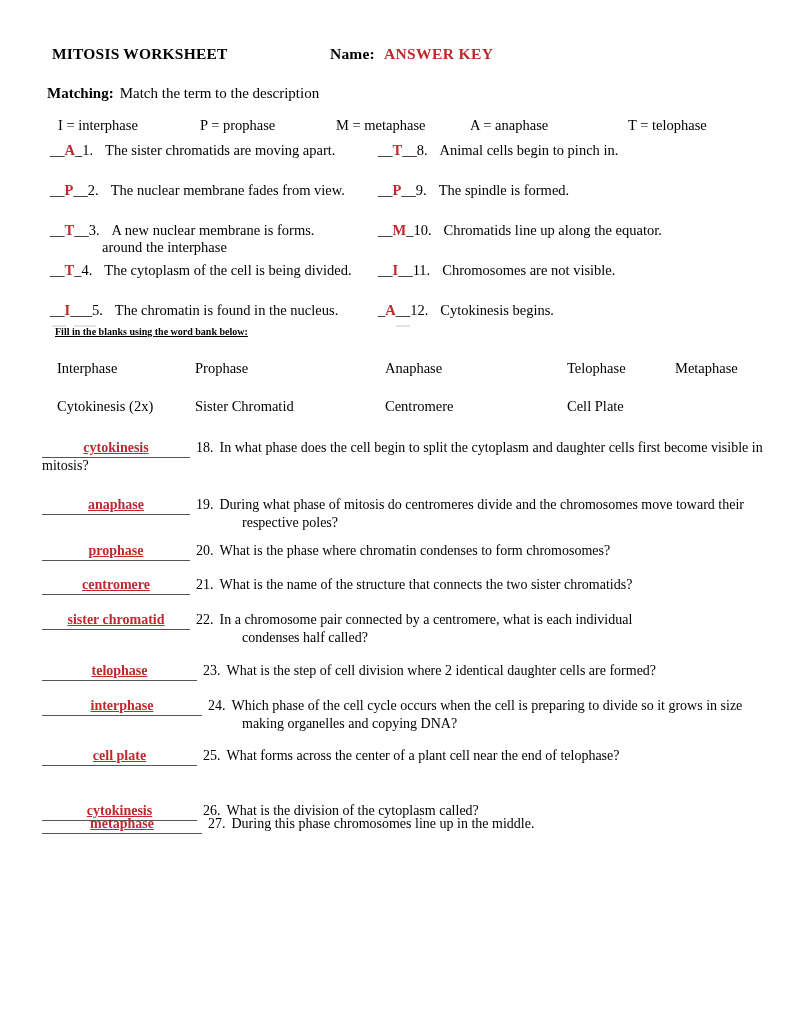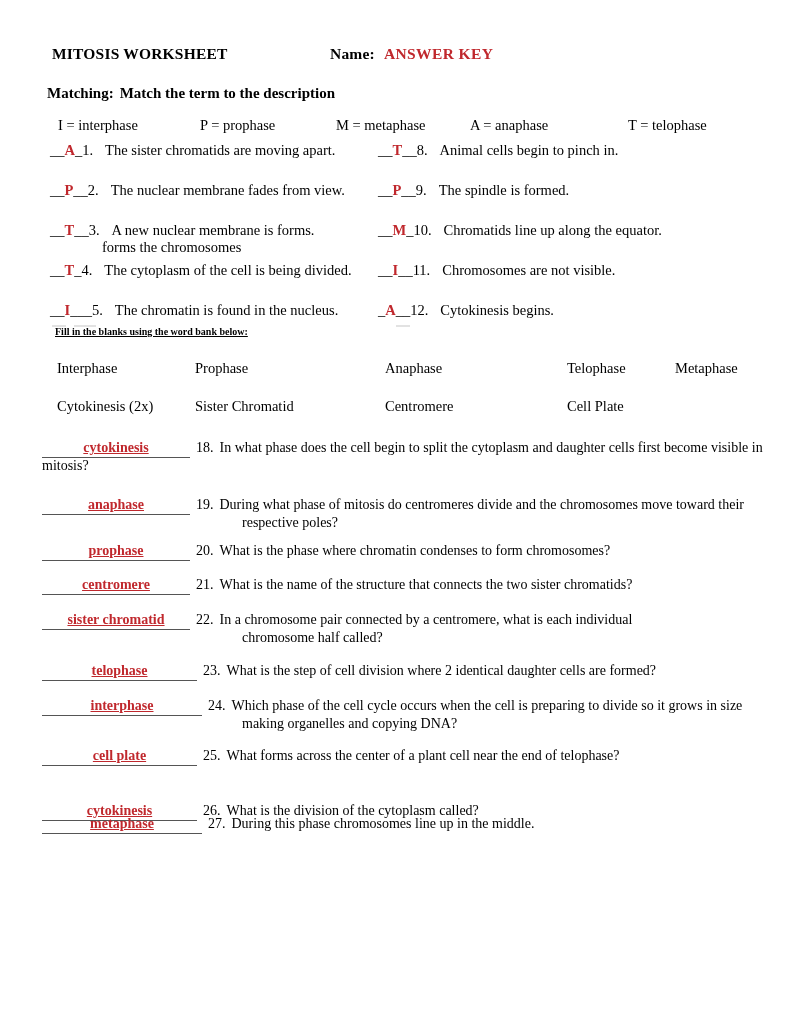--- a/index.html
+++ b/index.html
@@ -45,21 +45,21 @@
   .hdr-name .lbl { font-weight: bold; }
   .hdr-name .ans { margin-left: 9px; letter-spacing: 0.4px; }
 
   .matching-label {
     position: absolute;
     left: 47px;
     top: 85px;
     font-size: 15px;
   }
   .matching-label b { font-weight: bold; }
-  .matching-label span.desc { font-weight: bold; margin-left: 6px; }
+  .matching-label span.desc { font-weight: normal; margin-left: 6px; }
 
   .legend {
     position: absolute;
     left: 58px;
     top: 117px;
     width: 700px;
     font-size: 14.5px;
   }
   .legend .item { position: absolute; top: 0; white-space: nowrap; }
 
@@ -173,21 +173,21 @@
       <span class="item" style="left: 0px;">I = interphase</span>
       <span class="item" style="left: 142px;">P = prophase</span>
       <span class="item" style="left: 278px;">M = metaphase</span>
       <span class="item" style="left: 412px;">A = anaphase</span>
       <span class="item" style="left: 570px;">T = telophase</span>
     </div>
 
   <div class="match-col left" id="match-left">
       <div class="m-item" style="top: 0px;"><span class="blank-pre">__</span><span class="ans">A</span><span class="blank-post">_</span><span class="num">1.</span><span class="txt">The sister chromatids are moving apart.</span></div>
       <div class="m-item" style="top: 40px;"><span class="blank-pre">__</span><span class="ans">P</span><span class="blank-post">__</span><span class="num">2.</span><span class="txt">The nuclear membrane fades from view.</span></div>
-      <div class="m-item" style="top: 80px;"><span class="blank-pre">__</span><span class="ans">T</span><span class="blank-post">__</span><span class="num">3.</span><span class="txt">A new nuclear membrane is forms.</span><span class="cont">forms the chromosomes</span></div>
+      <div class="m-item" style="top: 80px;"><span class="blank-pre">__</span><span class="ans">T</span><span class="blank-post">__</span><span class="num">3.</span><span class="txt">A new nuclear membrane is forms.</span><span class="cont">around the interphase</span></div>
       <div class="m-item" style="top: 120px;"><span class="blank-pre">__</span><span class="ans">T</span><span class="blank-post">_</span><span class="num">4.</span><span class="txt">The cytoplasm of the cell is being divided.</span></div>
       <div class="m-item" style="top: 160px;"><span class="blank-pre">__</span><span class="ans">I</span><span class="blank-post">___</span><span class="num">5.</span><span class="txt">The chromatin is found in the nucleus.</span></div>
     </div>
   <div class="match-col right" id="match-right">
       <div class="m-item" style="top: 0px;"><span class="blank-pre">__</span><span class="ans">T</span><span class="blank-post">__</span><span class="num">8.</span><span class="txt">Animal cells begin to pinch in.</span></div>
       <div class="m-item" style="top: 40px;"><span class="blank-pre">__</span><span class="ans">P</span><span class="blank-post">__</span><span class="num">9.</span><span class="txt">The spindle is formed.</span></div>
       <div class="m-item" style="top: 80px;"><span class="blank-pre">__</span><span class="ans">M</span><span class="blank-post">_</span><span class="num">10.</span><span class="txt">Chromatids line up along the equator.</span></div>
       <div class="m-item" style="top: 120px;"><span class="blank-pre">__</span><span class="ans">I</span><span class="blank-post">__</span><span class="num">11.</span><span class="txt">Chromosomes are not visible.</span></div>
       <div class="m-item" style="top: 160px;"><span class="blank-pre">_</span><span class="ans">A</span><span class="blank-post">__</span><span class="num">12.</span><span class="txt">Cytokinesis begins.</span></div>
     </div>
@@ -216,21 +216,21 @@
         <span class="wrap indent">respective poles?</span>
       </div>
       <div class="q" style="top: 103px;">
         <span class="wrap"><span class="blankline" style="width: 148px;"><span class="ans">prophase</span></span><span class="qtext">20.</span><span class="qtext">What is the phase where chromatin condenses to form chromosomes?</span></span>
       </div>
       <div class="q" style="top: 137px;">
         <span class="wrap"><span class="blankline" style="width: 148px;"><span class="ans">centromere</span></span><span class="qtext">21.</span><span class="qtext">What is the name of the structure that connects the two sister chromatids?</span></span>
       </div>
       <div class="q" style="top: 172px;">
         <span class="wrap"><span class="blankline" style="width: 148px;"><span class="ans">sister chromatid</span></span><span class="qtext">22.</span><span class="qtext">In a chromosome pair connected by a centromere, what is each individual</span></span>
-        <span class="wrap indent">chromosome half called?</span>
+        <span class="wrap indent">condenses half called?</span>
       </div>
       <div class="q" style="top: 223px;">
         <span class="wrap"><span class="blankline" style="width: 155px;"><span class="ans">telophase</span></span><span class="qtext">23.</span><span class="qtext">What is the step of cell division where 2 identical daughter cells are formed?</span></span>
       </div>
       <div class="q" style="top: 258px;">
         <span class="wrap"><span class="blankline" style="width: 160px;"><span class="ans">interphase</span></span><span class="qtext">24.</span><span class="qtext">Which phase of the cell cycle occurs when the cell is preparing to divide so it grows in size</span></span>
         <span class="wrap indent">making organelles and copying DNA?</span>
       </div>
       <div class="q" style="top: 308px;">
         <span class="wrap"><span class="blankline" style="width: 155px;"><span class="ans">cell plate</span></span><span class="qtext">25.</span><span class="qtext">What forms across the center of a plant cell near the end of telophase?</span></span>

